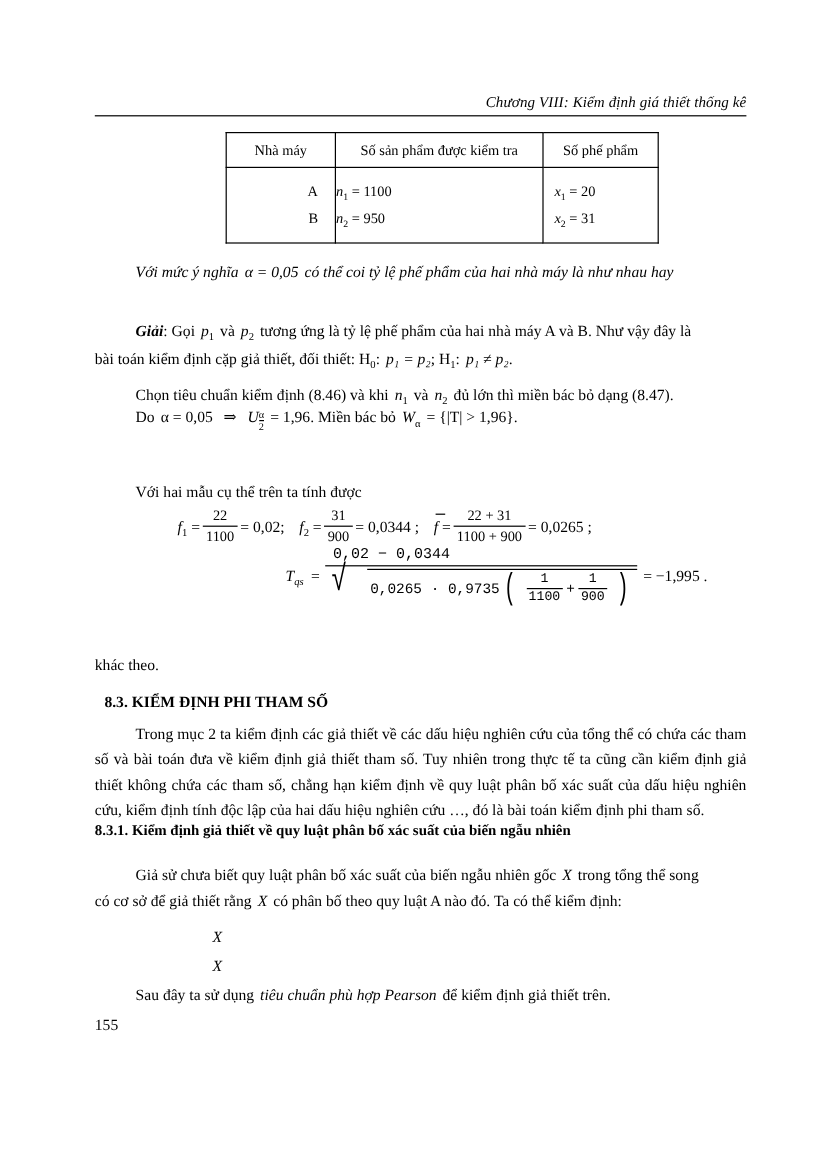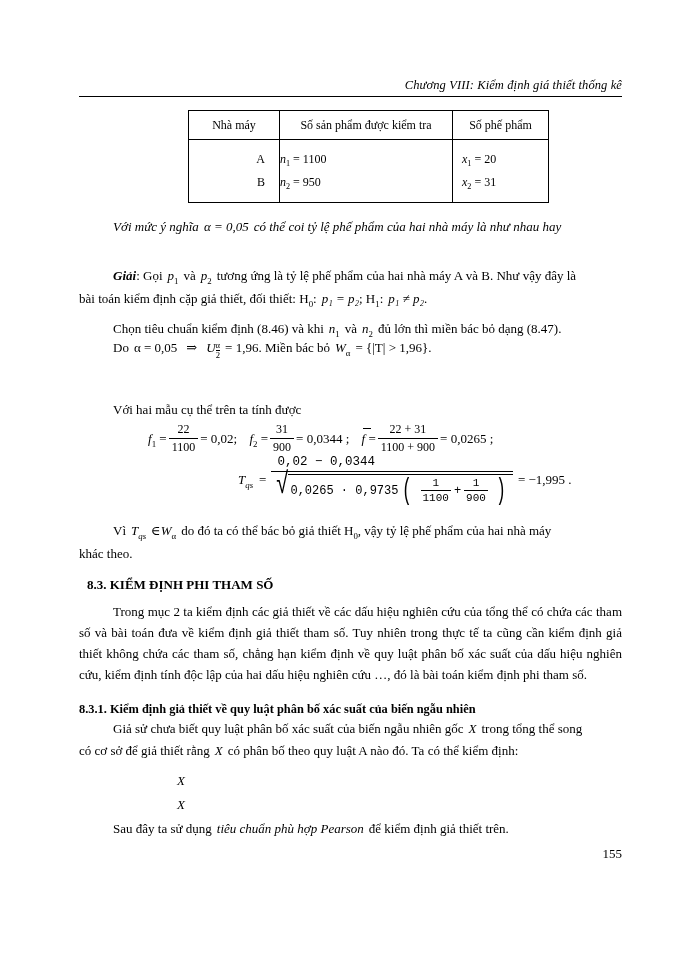--- a/index.html
+++ b/index.html
@@ -195,20 +195,21 @@
     margin-right: -1px;
     transform: scaleX(.72);
     transform-origin: right center;
   }
   .radbody {
     border-top: 1.1px solid #000;
     padding: 2px 3px 0 2px;
     display: flex;
     align-items: center;
     font-size: 12px;
+    margin-left: 18px;
   }
   .paren {
     font-size: 30px;
     line-height: .62;
     transform: scaleX(.55);
     display: inline-block;
     position: relative;
     top: 1px;
   }
   .innerfracs {
@@ -230,21 +231,20 @@
   .smallfrac .den {
     display: block;
     padding: 1px 2px 0 2px;
   }
 
   .pageno {
     position: absolute;
     left: 79px;
     top: 846px;
     width: 543px;
-    text-align: right;
     font-size: 13px;
   }
   .ital { font-style: italic; }
   .bi { font-weight: bold; font-style: italic; }
   .sp { display: inline-block; width: 5px; }
   .spw { display: inline-block; width: 9px; }
 </style>
 </head>
 <body>
 
@@ -336,32 +336,29 @@
                 </span>
             </span>
             <span class="paren">)</span>
           </span>
         </span>
       </span>
     </span>
     <span style="margin-left:5px;">= −1,995 .</span>
   </div>
 
-  <div class="para indent" style="top:520px;">
-    <span>Vì</span><span class="sp"></span><span class="var">T</span><sub class="var">qs</sub><span class="sp"></span><span>∈</span><span class="var">W</span><sub>α</sub><span class="sp"></span><span>do đó ta có thể bác bỏ giả thiết H</span><sub>0</sub><span>, vậy tỷ lệ phế phẩm của hai nhà máy</span>
-  </div>
   <div class="para nojust" style="top:543px;">
     <span>khác theo.</span>
   </div>
 
   <div class="heading" style="top:575px;">8.3. KIỂM ĐỊNH PHI THAM SỐ</div>
 
   <div class="para indent" style="top:601px;">Trong mục 2 ta kiểm định các giả thiết về các dấu hiệu nghiên cứu của tổng thể có chứa các tham số và bài toán đưa về kiểm định giả thiết tham số. Tuy nhiên trong thực tế ta cũng cần kiểm định giả thiết không chứa các tham số, chẳng hạn kiểm định về quy luật phân bố xác suất của dấu hiệu nghiên cứu, kiểm định tính độc lập của hai dấu hiệu nghiên cứu …, đó là bài toán kiểm định phi tham số.</div>
 
-  <div class="sub-heading" style="top:700px;">8.3.1. Kiểm định giả thiết về quy luật phân bố xác suất của biến ngẫu nhiên</div>
+  <div class="sub-heading" style="top:683px;">8.3.1. Kiểm định giả thiết về quy luật phân bố xác suất của biến ngẫu nhiên</div>
 
   <div class="para nojust" style="top:740px;">
     <span>có cơ sở để giả thiết rằng</span><span class="sp"></span><span class="var">X</span><span class="sp"></span><span>có phân bố theo quy luật A nào đó. Ta có thể kiểm định:</span>
   </div>
   <div class="para indent" style="top:718px;">
     <span>Giả sử chưa biết quy luật phân bố xác suất của biến ngẫu nhiên gốc</span><span class="sp"></span><span class="var">X</span><span class="sp"></span><span>trong tổng thể song</span>
   </div>
 
   <div class="para nojust" style="top:770px; left:172px; width:450px;">
     <span></span><sub></sub><span></span><span class="sp"></span><span class="var">X</span><span class="sp"></span><span></span>

